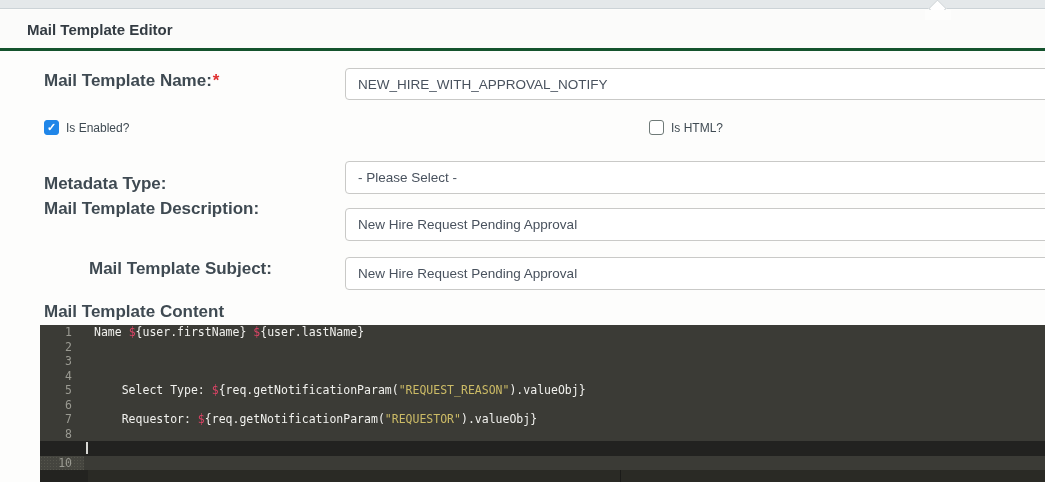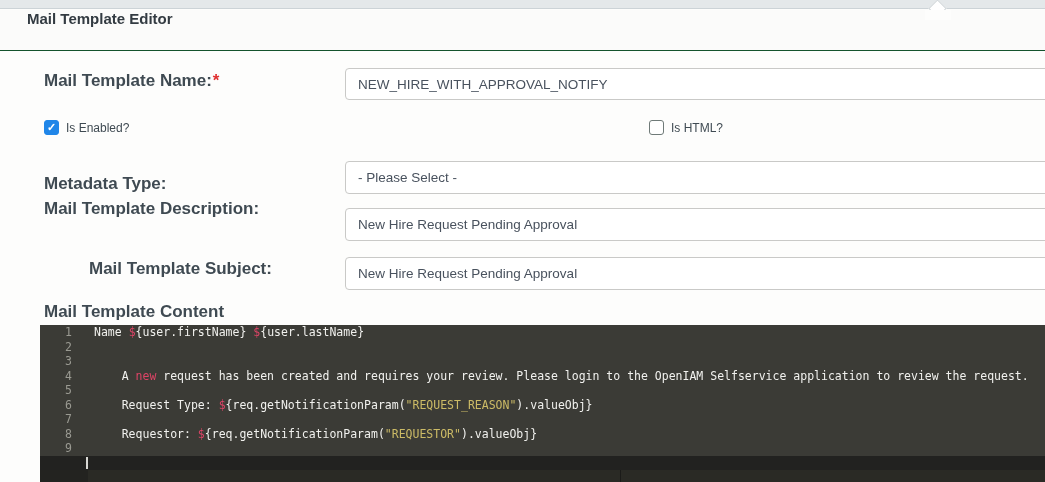--- a/index.html
+++ b/index.html
@@ -12,21 +12,21 @@
 
   
   .top-bar { position:absolute; left:0; top:0; width:1045px; height:9px;
     background:#e4e8ea; border-bottom:1px solid #ccd3d7; }
   .notch { position:absolute; left:931px; top:2px; width:13px; height:13px;
     background:#ffffff; border:1px solid #d2d8db; transform:rotate(45deg); z-index:2; }
   .notch-mask { position:absolute; left:925px; top:10px; width:26px; height:10px; background:#fdfdfc; z-index:3; }
 
   
   .panel-header { position:absolute; left:0; top:10px; width:1045px; height:41px;
-    background:#fbfbfa; border-bottom:1px solid #14532d; display:flex; }
+    background:#fbfbfa; border-bottom:3px solid #14532d; display:flex; align-items:center; }
   .panel-header h1 { padding-left:27px; font-size:15px; font-weight:700; color:#333b42; }
 
   .lbl { position:absolute; font-size:17px; font-weight:700; color:#3f4a52; line-height:15px; white-space:nowrap; }
   .req { color:var(--c-required,#e03030); margin-left:1px; }
 
   .txt-input, .select-box {
     position:absolute; left:345px; width:720px; height:33px;
     background:#ffffff; border:1px solid #c9c9c7; border-radius:4px;
     font-family:"Liberation Sans", sans-serif;
     font-size:13.5px; color:#49525e; padding:0 12px; line-height:31px;
@@ -114,23 +114,22 @@
       <div class="gutter-cell">6</div>
       <div class="gutter-cell">7</div>
       <div class="gutter-cell">8</div>
       <div class="gutter-cell">9</div>
       <div class="gutter-cell active">10</div>
     </div>
   <div class="code" id="code">
       <div class="code-line"><span class="seg-plain">Name </span><span class="seg-keyword">$</span><span class="seg-plain">{user.firstName} </span><span class="seg-keyword">$</span><span class="seg-plain">{user.lastName}</span></div>
       <div class="code-line"></div>
       <div class="code-line"></div>
-      <div class="code-line"><span class="seg-plain">    A </span><span class="seg-keyword">new</span><span class="seg-plain"> request has been created and requires your review. Please login to the OpenIAM Selfservice application to review the request.</span></div>
       <div class="code-line"></div>
-      <div class="code-line"><span class="seg-plain">    Request Type: </span><span class="seg-keyword">$</span><span class="seg-plain">{req.getNotificationParam(</span><span class="seg-string">"REQUEST_REASON"</span><span class="seg-plain">).valueObj}</span></div>
+      <div class="code-line"><span class="seg-plain">    Select Type: </span><span class="seg-keyword">$</span><span class="seg-plain">{req.getNotificationParam(</span><span class="seg-string">"REQUEST_REASON"</span><span class="seg-plain">).valueObj}</span></div>
       <div class="code-line"></div>
       <div class="code-line"><span class="seg-plain">    Requestor: </span><span class="seg-keyword">$</span><span class="seg-plain">{req.getNotificationParam(</span><span class="seg-string">"REQUESTOR"</span><span class="seg-plain">).valueObj}</span></div>
       <div class="code-line"></div>
       <div class="code-line active"><span class="cursor"></span></div>
     </div>
   <div class="editor-bottom">
     <div class="eb-gutter"></div>
     <div class="eb-line"></div>
   </div>
 </div>

